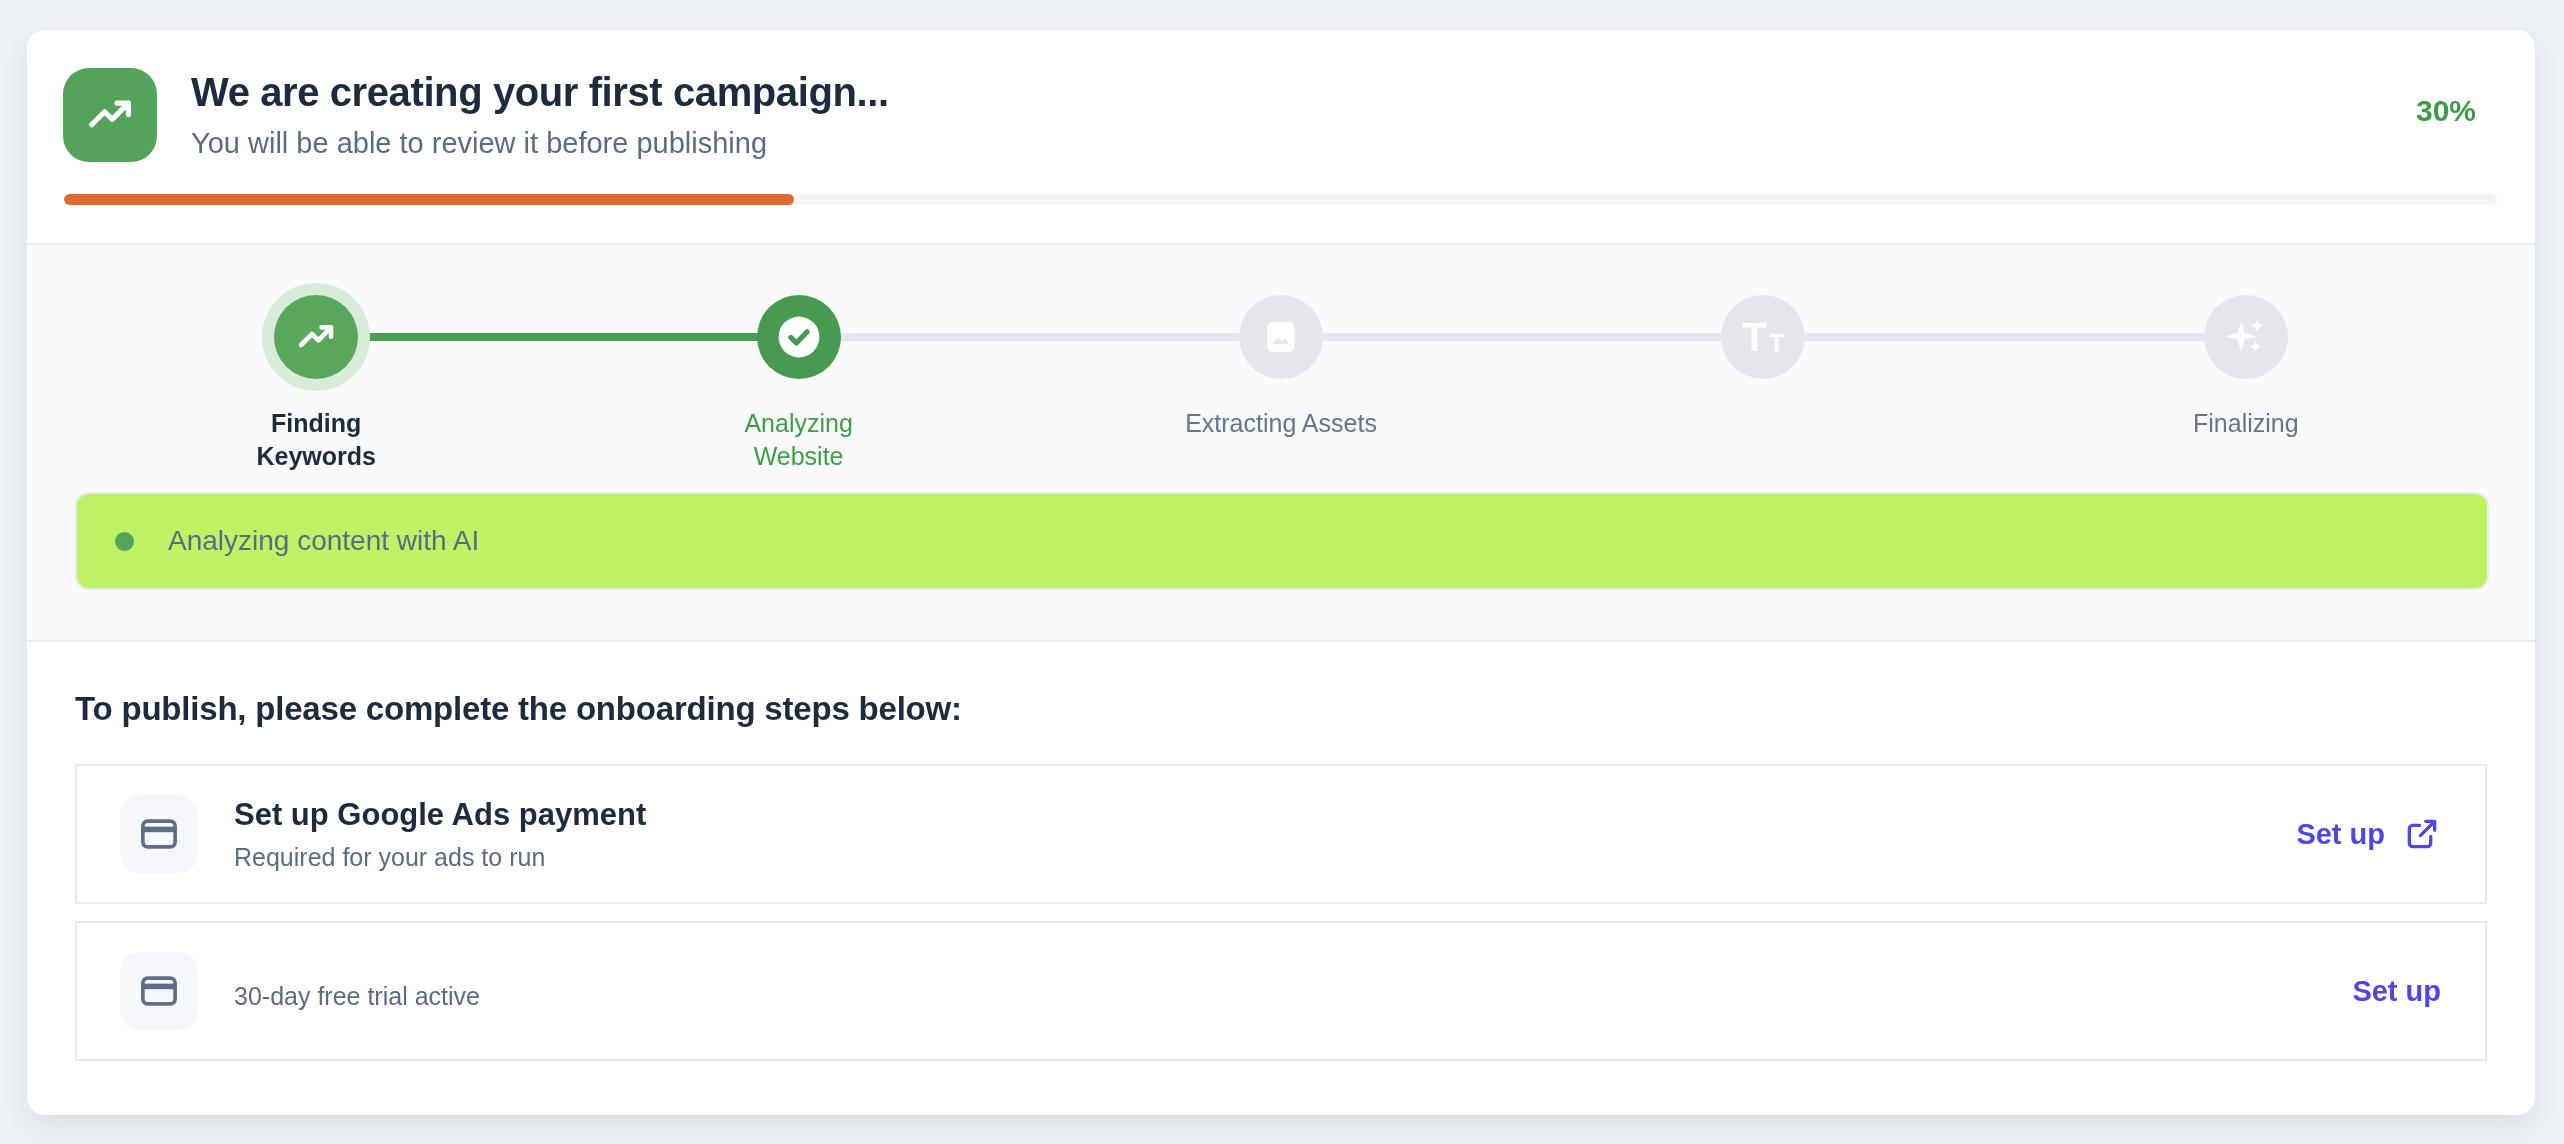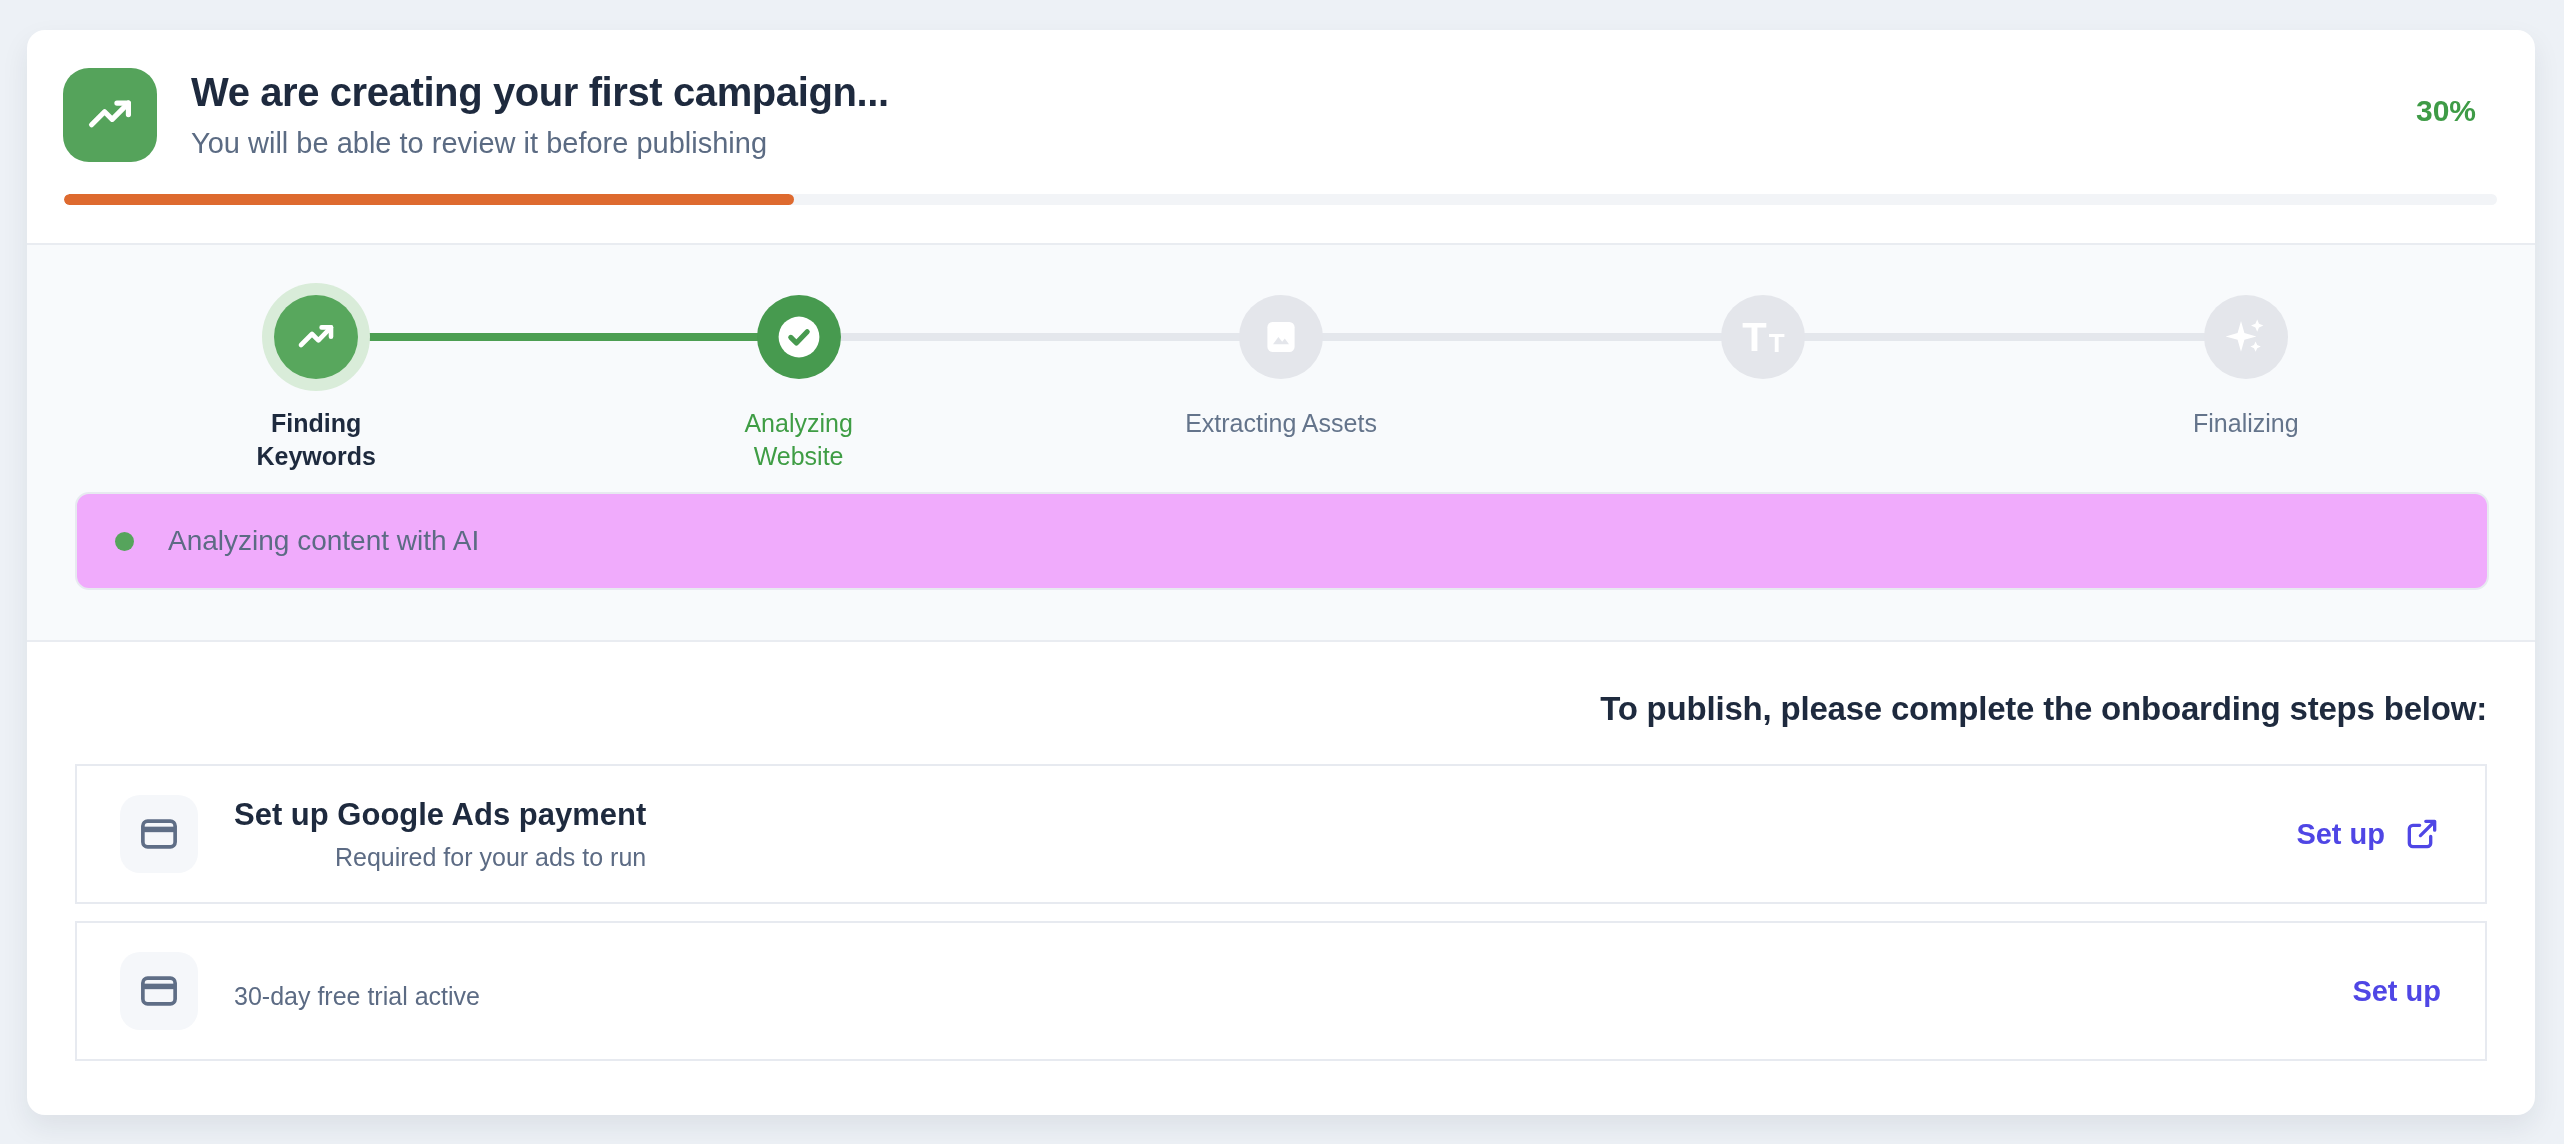--- a/index.html
+++ b/index.html
@@ -59,27 +59,27 @@
     width:200px; min-height:64px; color:#64748b;
   }
   .step.done .step-label { color:#3f9d45; }
   .step.active .step-label { color:#1e2a3e; font-weight:700; }
   .tt-glyph { color:#fff; font-weight:800; line-height:1; display:flex; align-items:flex-end; }
   .tt-big { font-size:40px; }
   .tt-small { font-size:26px; margin-left:2px; margin-bottom:1px; }
   
   .status-box {
     margin:20px 46px 0 48px; height:98px;
-    background:#f0abfc; border:2px solid #e7eaf0; border-radius:14px;
+    background:#bef264; border:2px solid #e7eaf0; border-radius:14px;
     display:flex; align-items:center; padding:0 38px; gap:34px;
   }
   .status-dot { width:19px; height:19px; border-radius:50%; background:#56a45c; flex:0 0 auto; }
   .status-text { font-size:28px; color:#5c6b84; }
   
-  .section-onboarding { padding:48px 48px 16px;text-align:right; }
+  .section-onboarding { padding:48px 48px 16px; }
   .onboarding-heading { font-size:33px; font-weight:700; letter-spacing:-0.2px; }
   .task-card {
     margin-top:36px; height:140px;
     border:2px solid #e7eaf0; border-radius:0;
     display:flex; align-items:center; padding:0 44px 0 43px;
     background:#fff;
   }
   .task-card + .task-card { margin-top:17px; }
   .task-icon-box {
     width:78px; height:78px; border-radius:20px; background:#f5f7fa;

